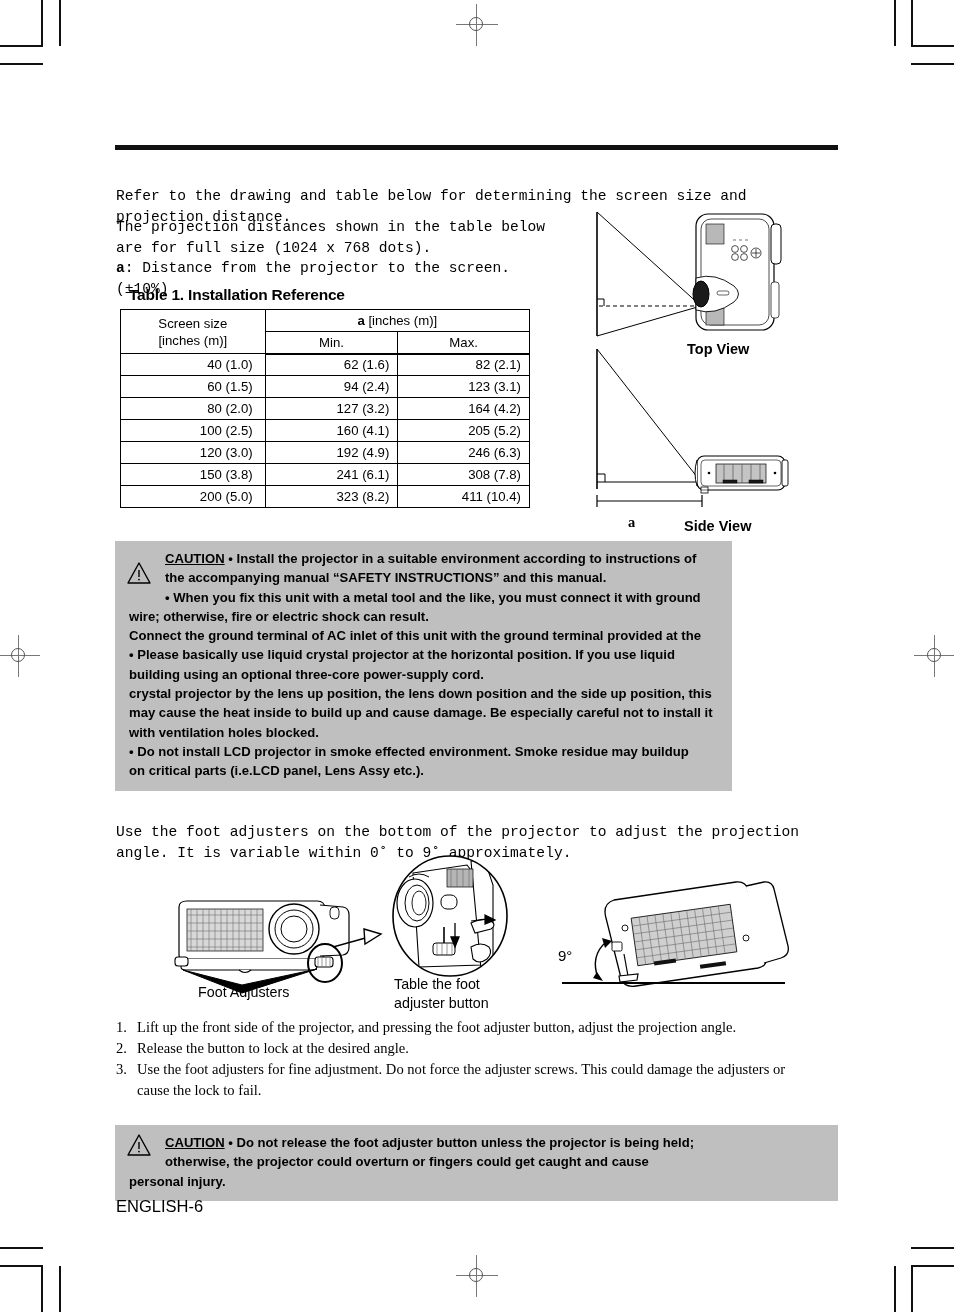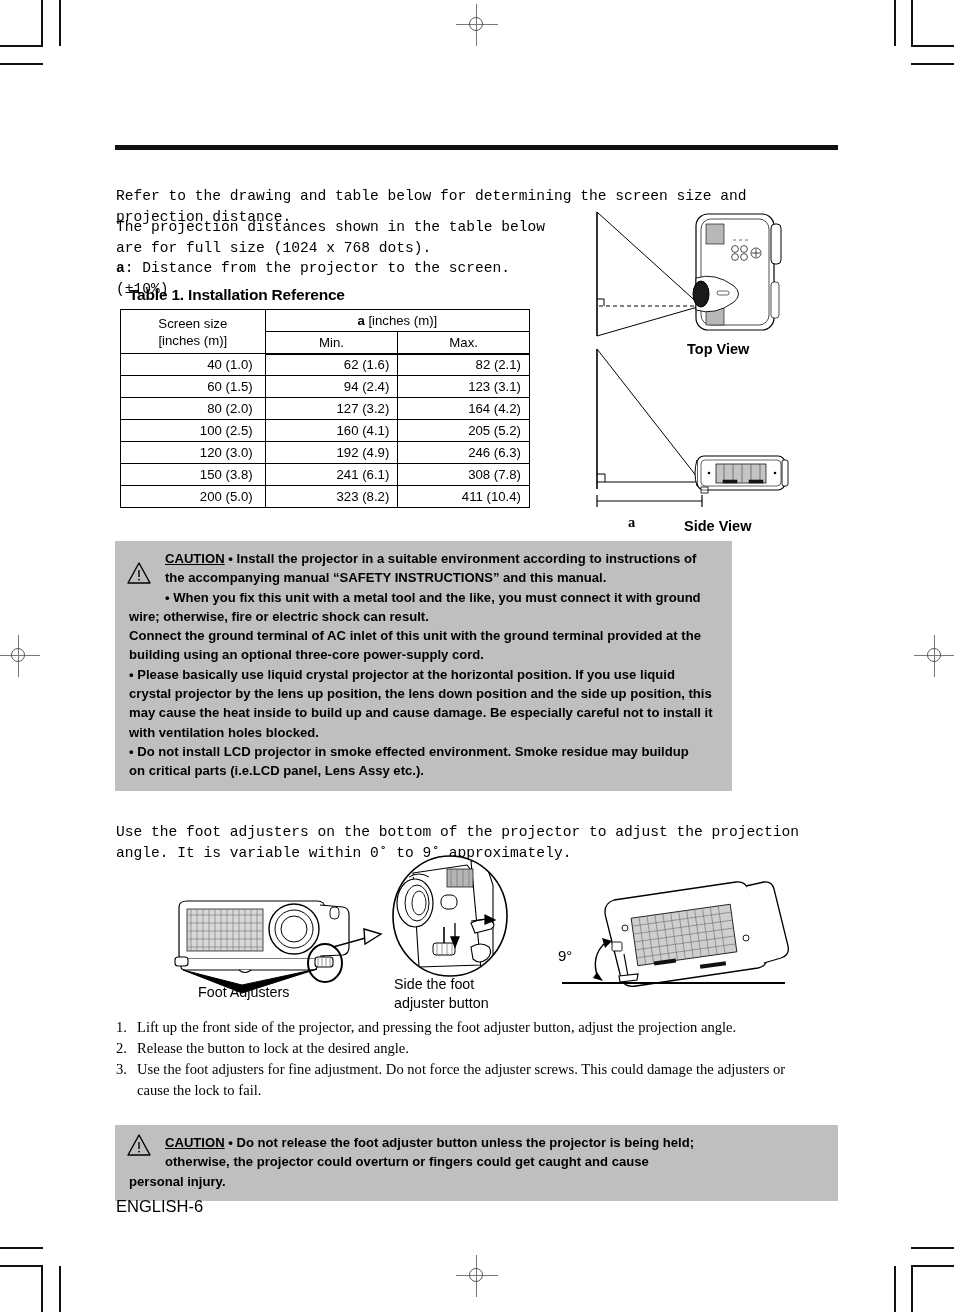--- a/index.html
+++ b/index.html
@@ -363,22 +363,22 @@
   <div class="viewlabel lbl-side">Side View</div>
   <div class="lbl-a">a</div>
 
   <div class="caution caution-main">
     <div class="inner">
       <span class="c-indent"><span class="c-head">CAUTION</span><span> • Install the projector in a suitable environment according to instructions of</span></span>
       <span class="c-indent">the accompanying manual “SAFETY INSTRUCTIONS” and this manual.</span>
       <span class="c-indent">• When you fix this unit with a metal tool and the like, you must connect it with ground</span>
       <span class="c-hang">wire; otherwise, fire or electric shock can result.</span>
       <span class="c-hang">Connect the ground terminal of AC inlet of this unit with the ground terminal provided at the</span>
+      <span class="c-hang">• Please basically use liquid crystal projector at the horizontal position. If you use liquid</span>
       <span class="c-hang">building using an optional three-core power-supply cord.</span>
-      <span class="c-hang">• Please basically use liquid crystal projector at the horizontal position. If you use liquid</span>
       <span class="c-hang">crystal projector by the lens up position, the lens down position and the side up position, this</span>
       <span class="c-hang">may cause the heat inside to build up and cause damage. Be especially careful not to install it</span>
       <span class="c-hang">with ventilation holes blocked.</span>
       <span class="c-hang">• Do not install LCD projector in smoke effected environment. Smoke residue may buildup</span>
       <span class="c-hang">on critical parts (i.e.LCD panel, Lens Assy etc.).</span>
     </div>
   </div>
   <div class="warn-tri tri-main">
     <svg width="26" height="24" viewBox="0 0 26 24">
       <path d="M13 2 L24 22 L2 22 Z" fill="none" stroke="#000" stroke-width="1.4" stroke-linejoin="round"></path>
@@ -497,21 +497,21 @@
         </g>
         <g stroke="#000" stroke-width="1.2" fill="#000">
           <line x1="86" y1="66" x2="104" y2="64"></line>
           <path d="M100 60 L110 65 L100 69 Z"></path>
         </g>
       </g>
       <ellipse cx="65" cy="61" rx="57" ry="60" fill="none" stroke="#000" stroke-width="1.6"></ellipse>
     </svg>
   </div>
   <div class="cap cap-press">
-    <div>Side the foot</div>
+    <div>Table the foot</div>
     <div>adjuster button</div>
   </div>
 
   <div class="illus illus-tilted">
     <svg width="240" height="110" viewBox="0 0 240 110">
       <g stroke="#000" fill="#fff" stroke-width="1.3">
         <path d="M56 38 Q52 24 64 20 L186 2 Q196 1 198 10 L216 76 Q218 86 208 88 L86 106 Q74 108 71 98 Z"></path>
         <path d="M196 6 L214 2 Q222 1 224 9 L238 66 Q240 75 231 78 L214 83"></path>
         <rect x="84" y="31" width="100" height="48" stroke-width="0.8" fill="#cfcfcf" transform="rotate(-8 134 55)"></rect>
       </g>

